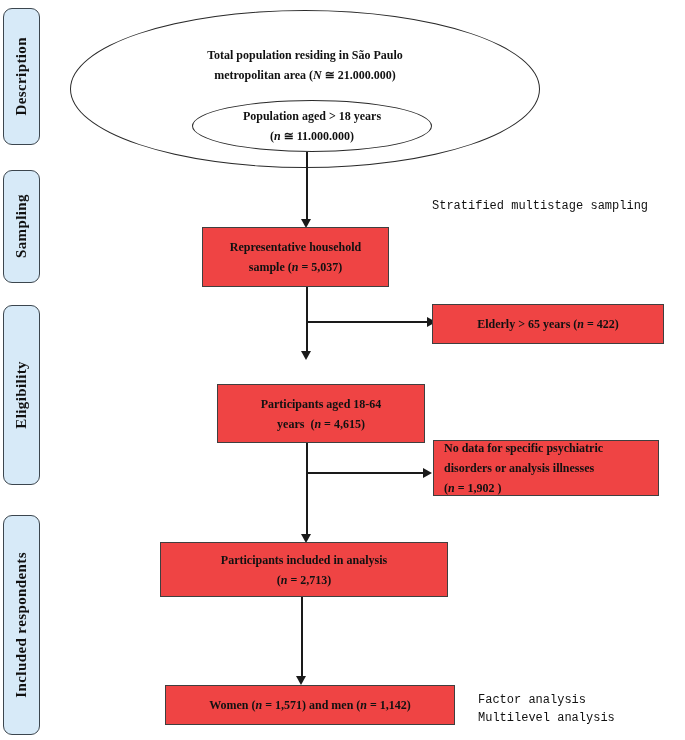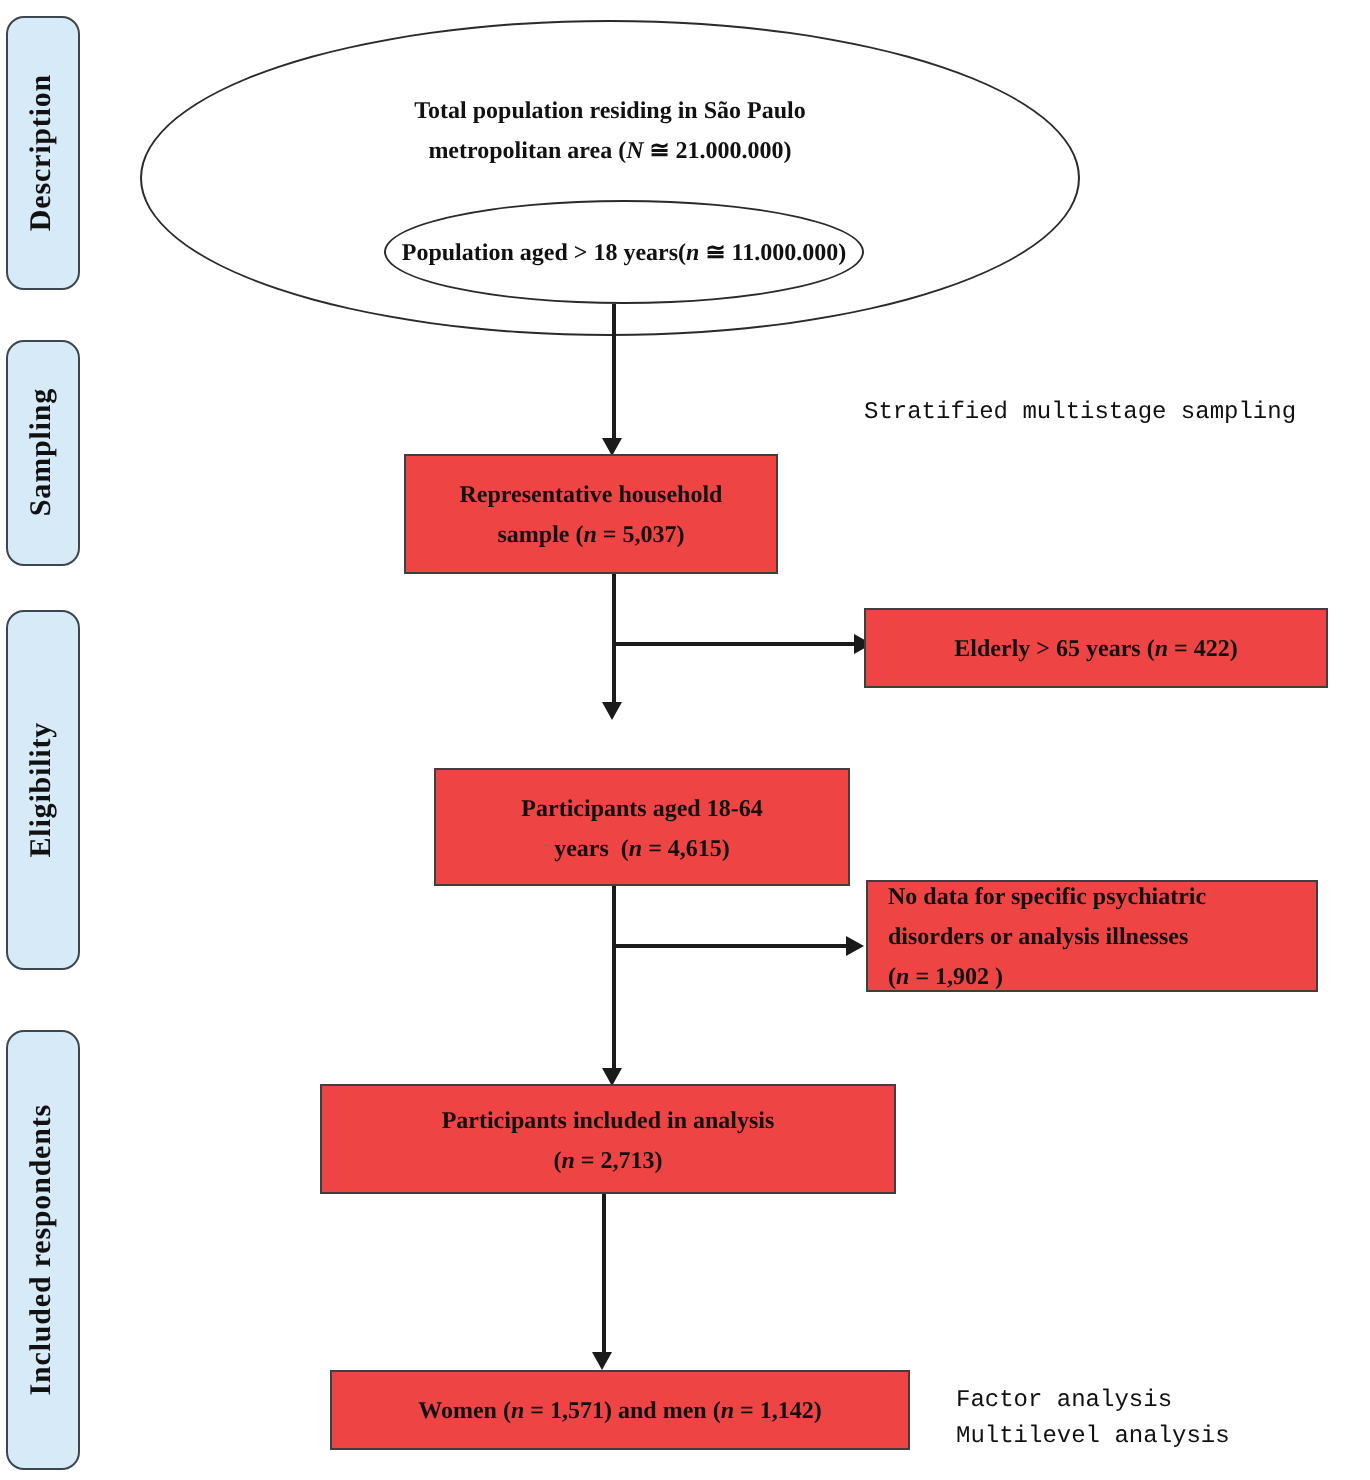--- a/index.html
+++ b/index.html
@@ -27,21 +27,21 @@
     font-weight:bold;font-size:15px;letter-spacing:.4px;white-space:pre;
   }
 
   
   .ellipse{
     position:absolute;border:1.6px solid #2a2a2a;border-radius:50%;
     background:transparent;
   }
   .outer-ellipse{left:70px;top:10px;width:470px;height:158px;}
   .inner-ellipse{left:192px;top:100px;width:240px;height:52px;background:#ffffff;
-    display:flex;flex-direction:row;align-items:center;justify-content:center;}
+    display:flex;flex-direction:column;align-items:center;justify-content:center;}
   .outer-ellipse .etext{position:absolute;left:0;right:0;top:34px;text-align:center;}
 
   
   .fbox{
     position:absolute;border:1.6px solid var(--box_border);background:#ef4444;
     display:flex;flex-direction:column;align-items:center;justify-content:center;
     text-align:center;
   }
   .fbox.left-align{align-items:flex-start;text-align:left;padding-left:10px;}
 

